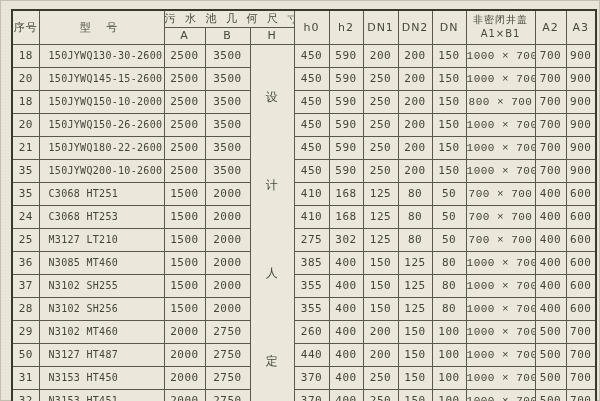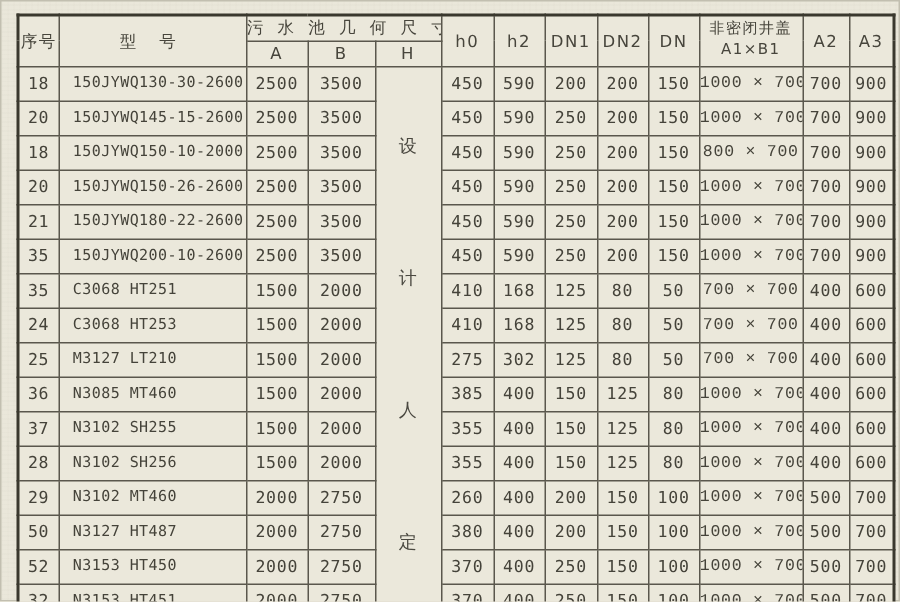--- a/index.html
+++ b/index.html
@@ -311,31 +311,31 @@
           <td>100</td>
           <td class="cover-cell">1000 × 700</td>
           <td>500</td>
           <td>700</td>
         </tr>
         <tr>
           <td>50</td>
           <td class="model-cell">N3127 HT487</td>
           <td>2000</td>
           <td>2750</td>
-          <td>380</td>
+          <td>440</td>
           <td>400</td>
           <td>200</td>
           <td>150</td>
           <td>100</td>
           <td class="cover-cell">1000 × 700</td>
           <td>500</td>
           <td>700</td>
         </tr>
         <tr>
-          <td>52</td>
+          <td>31</td>
           <td class="model-cell">N3153 HT450</td>
           <td>2000</td>
           <td>2750</td>
           <td>370</td>
           <td>400</td>
           <td>250</td>
           <td>150</td>
           <td>100</td>
           <td class="cover-cell">1000 × 700</td>
           <td>500</td>

